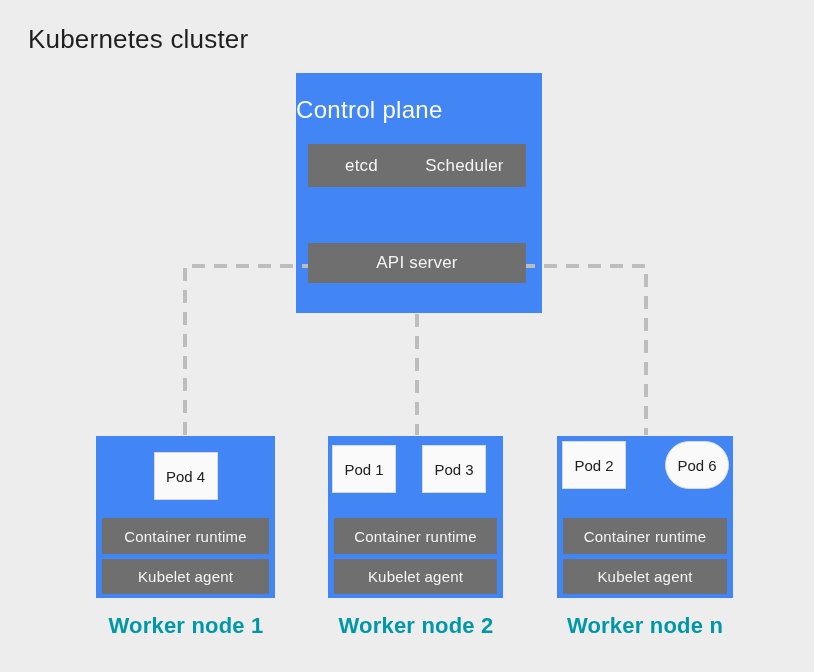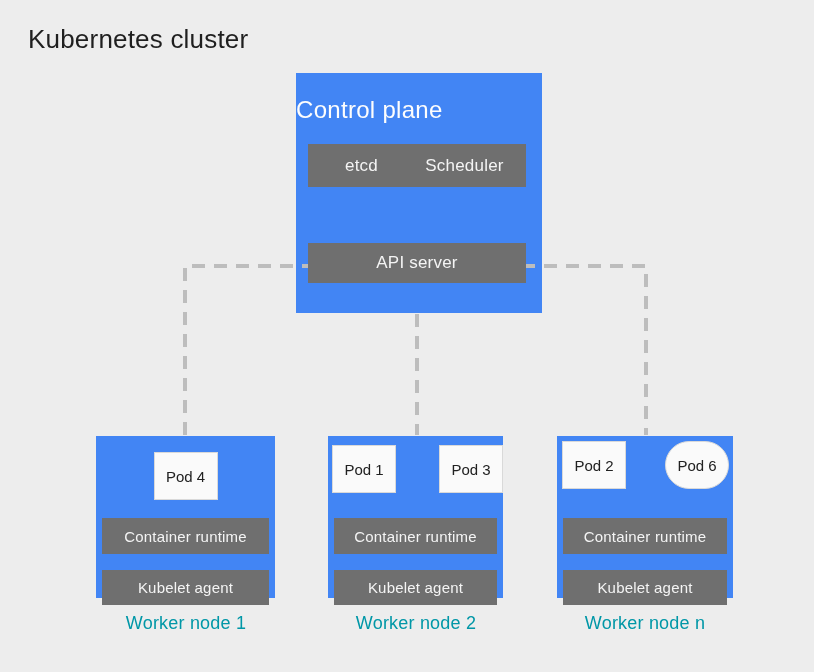--- a/index.html
+++ b/index.html
@@ -95,43 +95,43 @@
     background: var(--pod-bg);
     border: 1px solid var(--pod-border);
     color: #212121;
     display: flex;
     align-items: center;
     justify-content: center;
     font-size: 15px;
   }
   .pod-center { top: 9px; left: 50%; margin-left: -32px; margin-top: 7px; }
   .pod-left   { top: 9px; left: 4px; }
-  .pod-right  { top: 9px; right: 0; }
+  .pod-right  { top: 9px; right: 17px; }
   .worker-n .pod-left  { top: 5px; left: 5px; }
   .worker-n .pod-right { top: 5px; right: 4px; border-radius: 24px; }
   .wrow {
     position: absolute;
     left: 6px; right: 6px;
     background: var(--gray);
     color: var(--text-light);
     display: flex;
     align-items: center;
     justify-content: center;
     font-size: 15px;
     letter-spacing: 0.2px;
   }
   .wrow-runtime { top: 82px;  height: 36px; }
-  .wrow-kubelet { top: 134px; height: 35px; }
+  .wrow-kubelet { top: 123px; height: 35px; }
   .worker-label {
     position: absolute;
     top: 613px;
     width: 240px;
     text-align: center;
-    font-size: 18px;
-    font-weight: 400;
+    font-size: 22px;
+    font-weight: 700;
     letter-spacing: 0.2px;
     color: var(--teal);
   }
   .worker-label-1 { left: 66px; }
   .worker-label-2 { left: 296px; }
   .worker-label-n { left: 525px; }
 </style>
 </head>
 <body>
 

